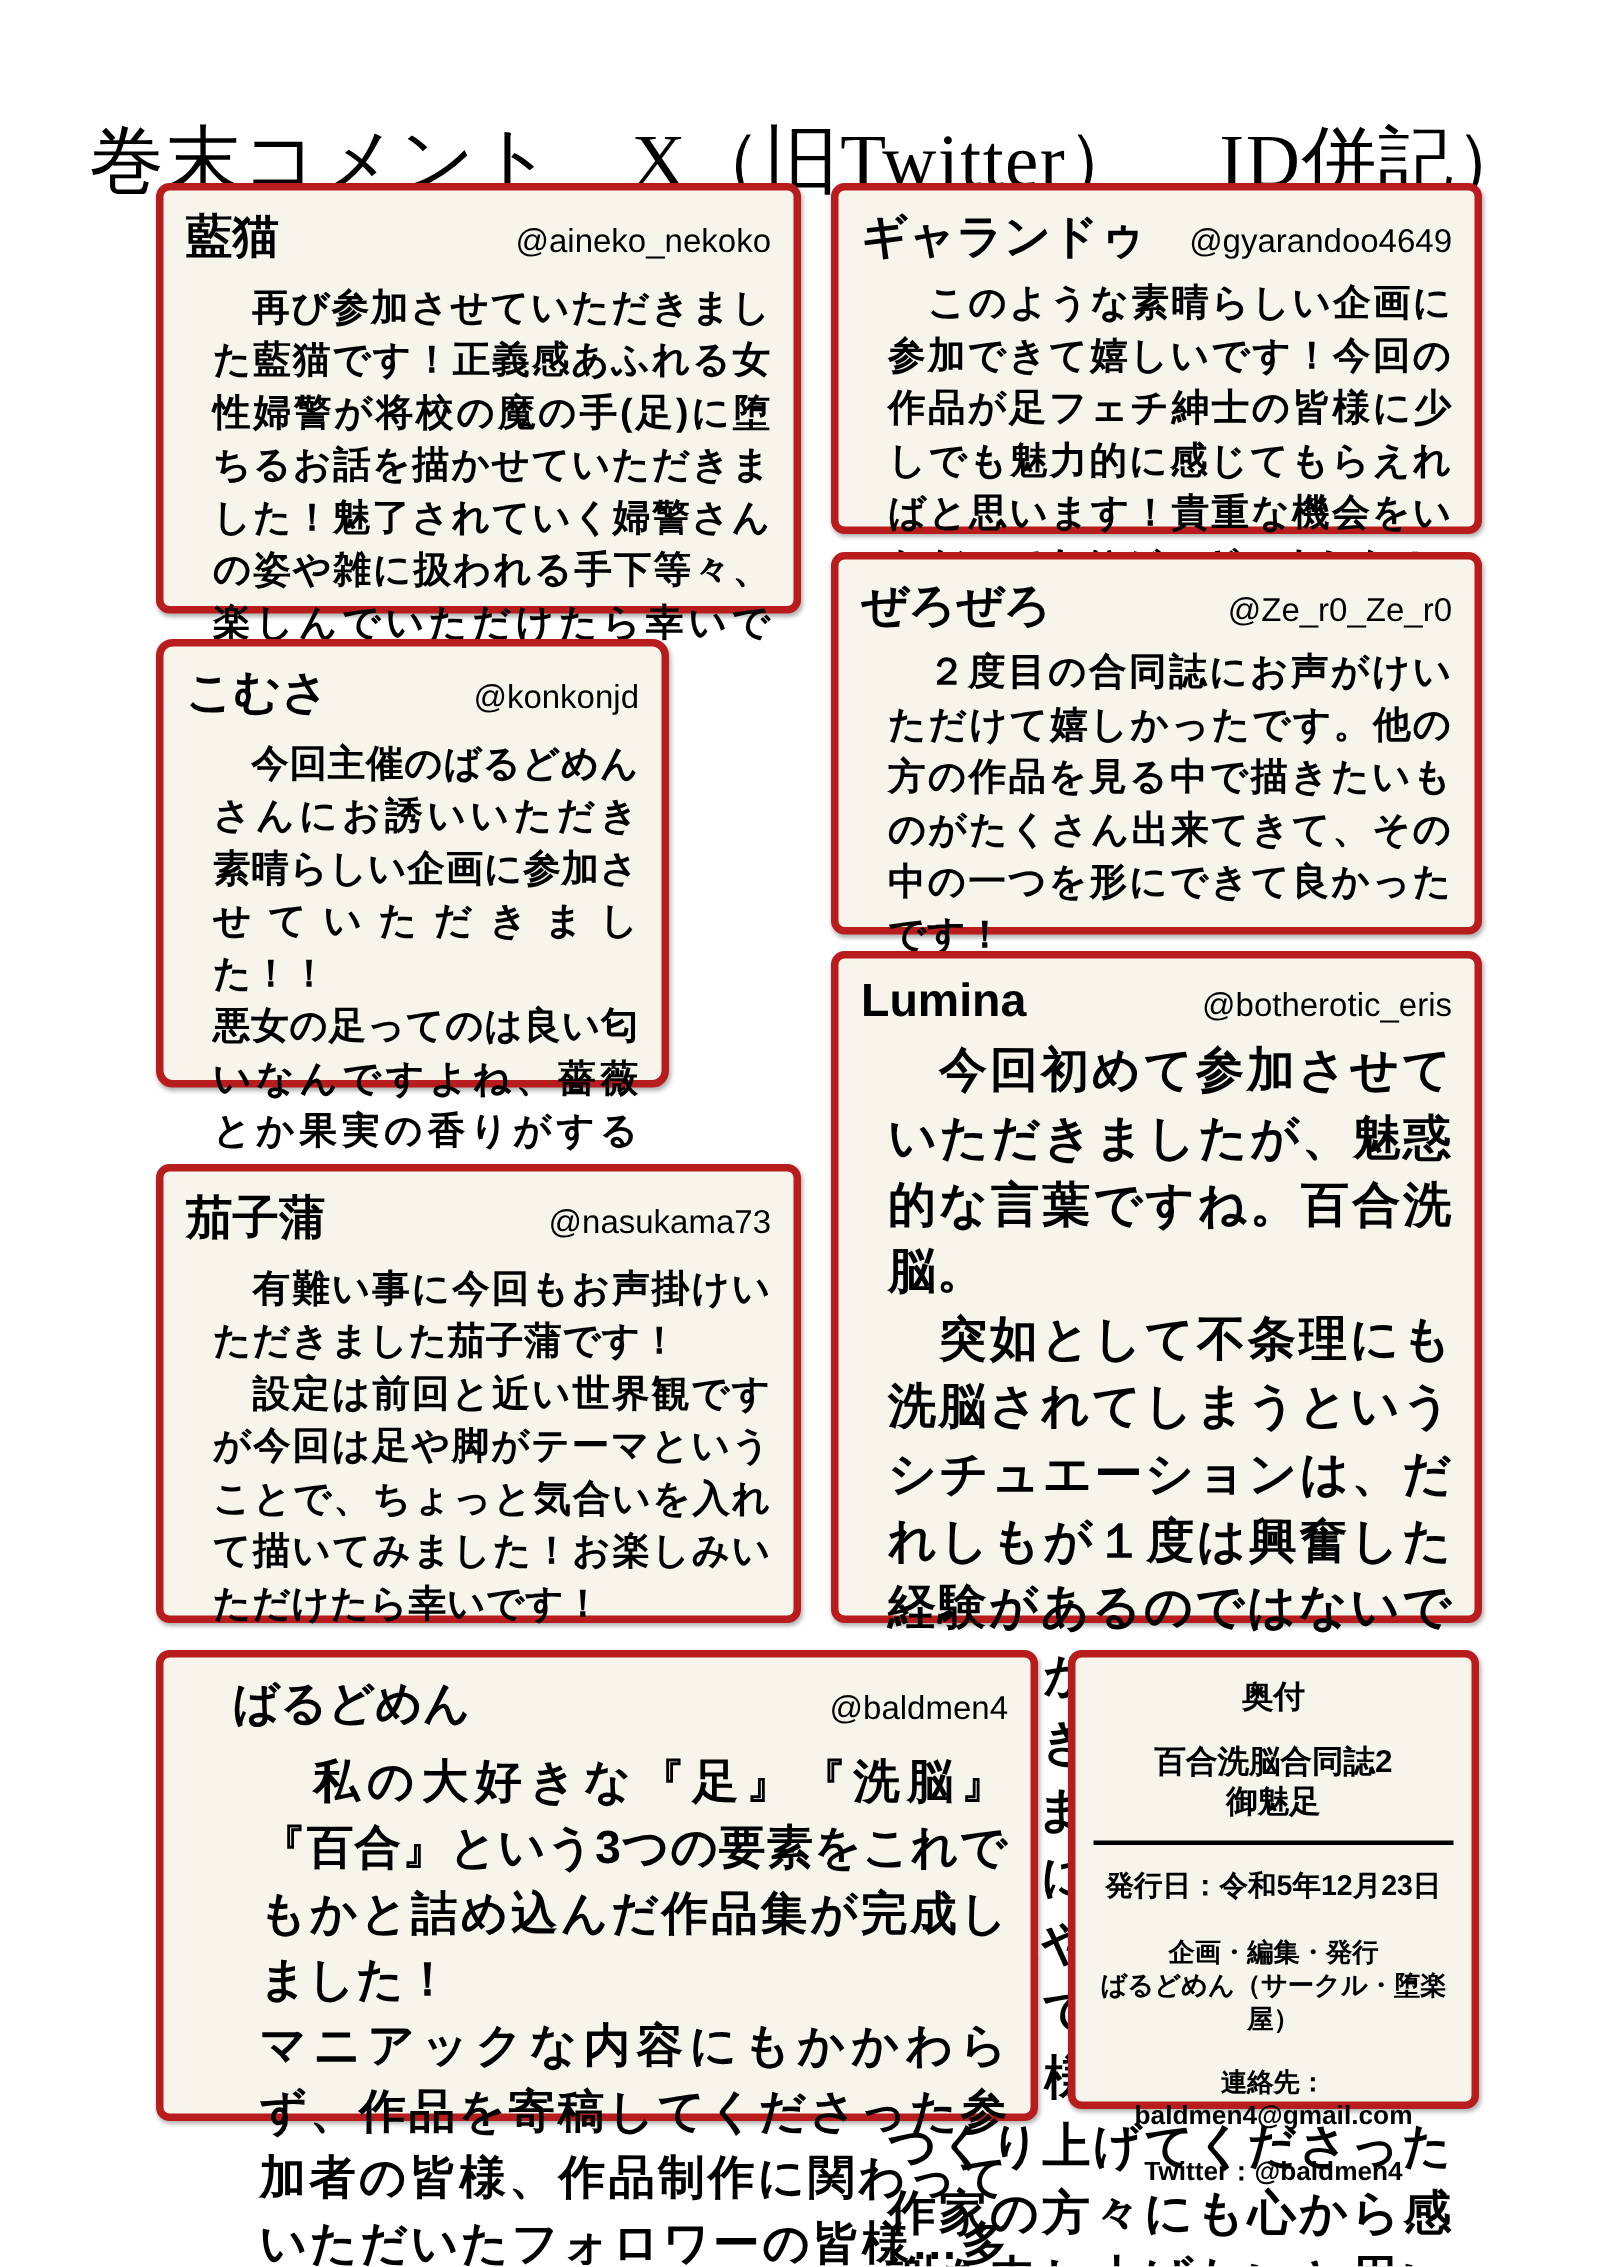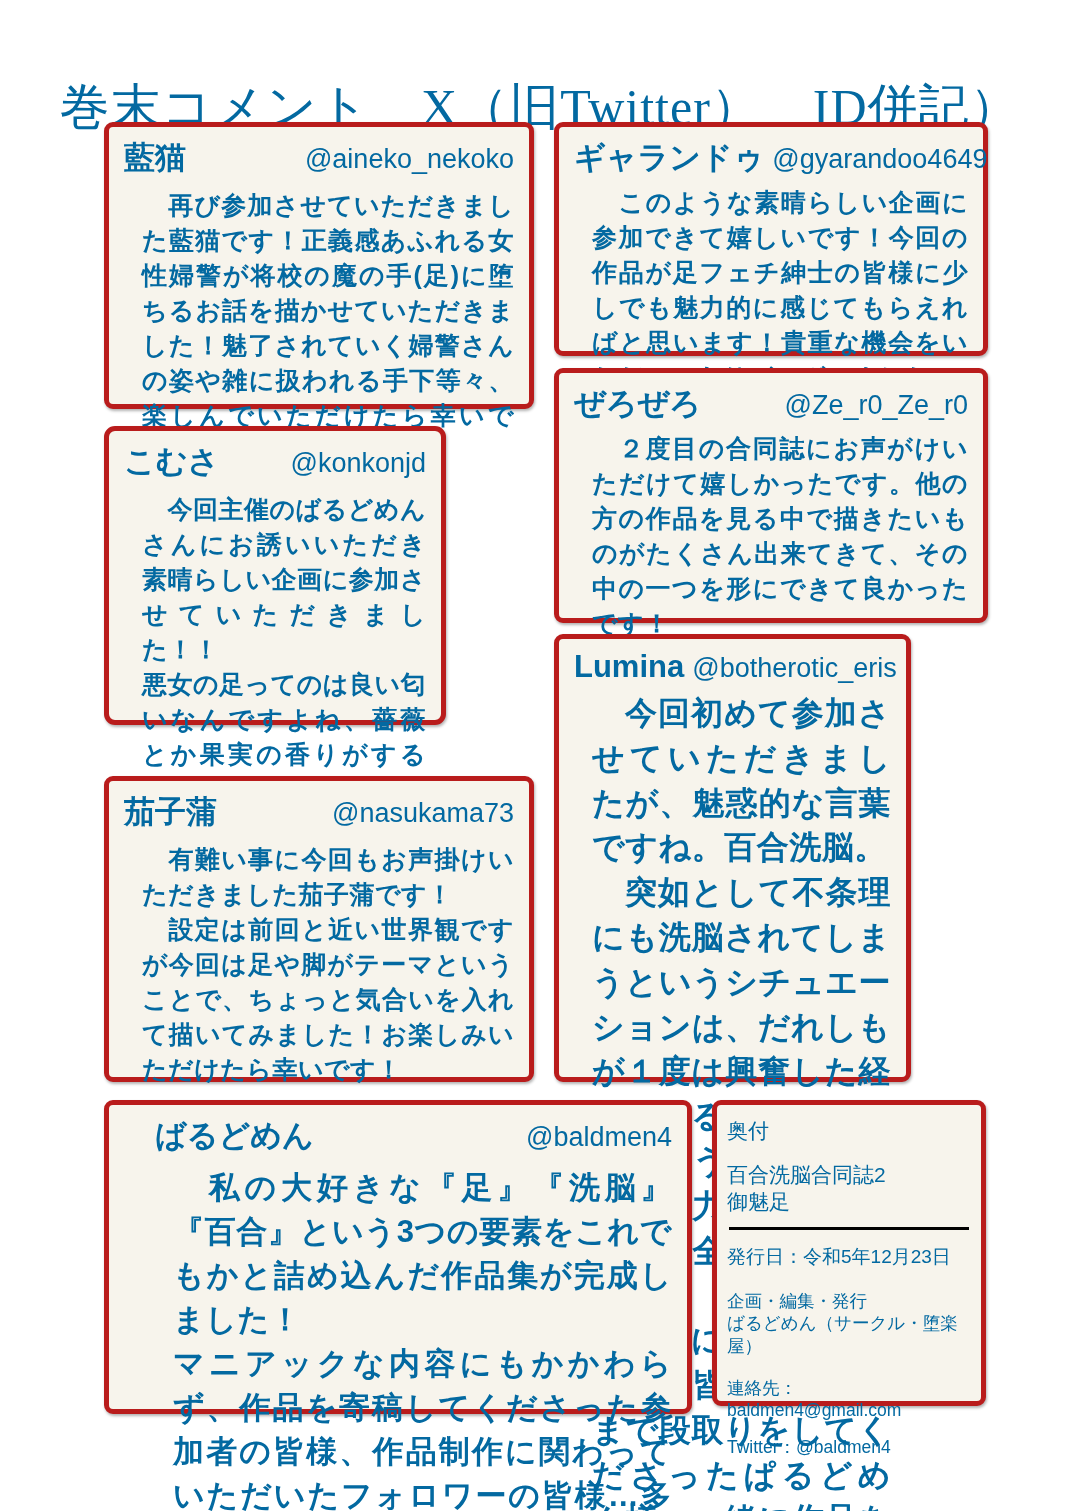--- a/index.html
+++ b/index.html
@@ -3,21 +3,21 @@
 <meta charset="utf-8">
 <style>
   html, body { margin: 0; padding: 0; background: #ffffff; }
   .page {
     position: relative;
     width: 1080px;
     height: 1511px;
     background: #ffffff;
     overflow: hidden;
     font-family: "Liberation Sans", "DejaVu Sans", sans-serif;
-    color: #0369a1;
+    color: #000000;
   }
   .page-title {
     position: absolute;
     top: 40px;
     left: 0;
     width: 100%;
     text-align: center;
     font-family: "Liberation Serif", "DejaVu Serif", serif;
     font-size: 50px;
     font-weight: 400;
@@ -38,47 +38,47 @@
     justify-content: space-between;
     align-items: baseline;
     gap: 8px;
   }
   .author-name {
     font-size: 31px;
     font-weight: 700;
     white-space: nowrap;
   }
   .author-handle {
-    font-size: 27px;
+    font-size: 22px;
     font-weight: 400;
     white-space: nowrap;
   }
   .box-body {
     margin: 9px 0 0 18px;
     font-size: 25px;
     font-weight: 700;
     line-height: 1.40;
     letter-spacing: 0.5px;
     white-space: pre-line;
     text-align: justify;
   }
   
   .box-aineko    { left: 104px; top: 122px;  width: 430px; height: 287px; }
   .box-gyarandoo { left: 554px; top: 122px;  width: 434px; height: 234px; }
   .box-komusa    { left: 104px; top: 426px;  width: 342px; height: 299px; border-radius: 11px; }
   .box-zerozero  { left: 554px; top: 368px;  width: 434px; height: 255px; }
   .box-nasukama  { left: 104px; top: 776px;  width: 430px; height: 306px; }
-  .box-lumina    { left: 554px; top: 634px;  width: 357px; height: 448px; }
+  .box-lumina    { left: 554px; top: 634px;  width: 434px; height: 448px; }
   .box-baldmen   { left: 104px; top: 1100px; width: 588px; height: 314px; padding-left: 46px; }
   .box-baldmen .box-body { font-size: 31px; line-height: 1.42; }
   .box-gyarandoo .box-body, .box-zerozero .box-body { margin-top: 6px; }
   .box-lumina .box-body { font-size: 32px; margin-top: 6px; }
 
   .box-colophon  { left: 712px; top: 1100px; width: 274px; height: 306px; padding: 8px 10px; }
-  .colophon { text-align: left; font-weight: 400; }
+  .colophon { text-align: center; font-weight: 700; }
   .colophon-title { font-size: 21px; margin-top: 4px; }
   .colophon-book { font-size: 21px; margin-top: 16px; line-height: 1.3; }
   .colophon-rule {
     border: none;
     border-top: 3px solid #000;
     margin: 11px 2px 0 2px;
   }
   .colophon-date { font-size: 19px; margin-top: 14px; }
   .colophon-roles { font-size: 17.5px; margin-top: 20px; line-height: 1.3; }
   .colophon-publisher { font-size: 17.5px; line-height: 1.3; }

